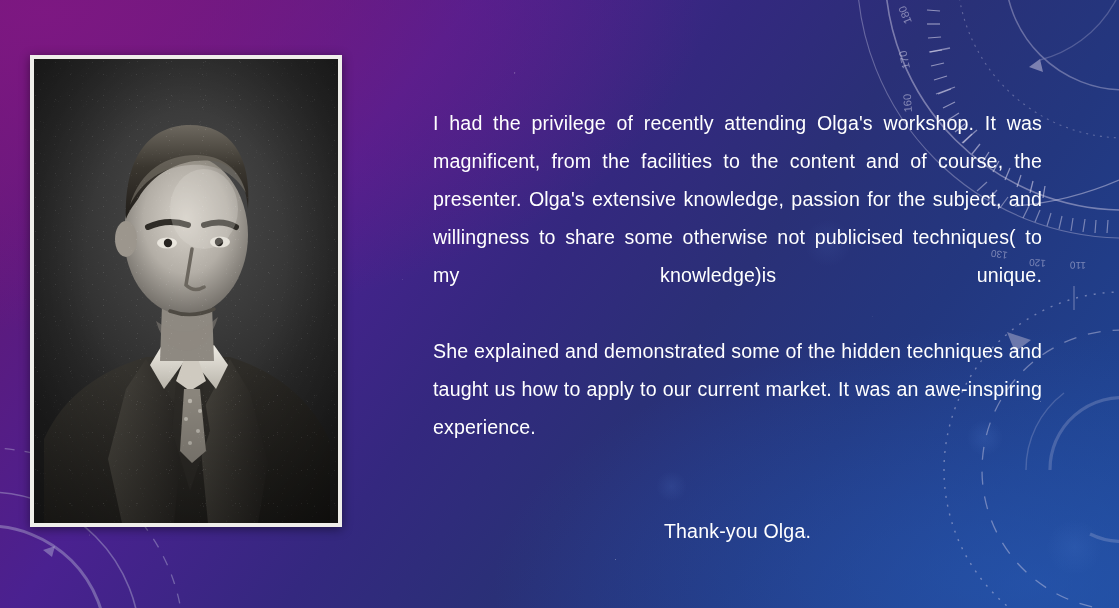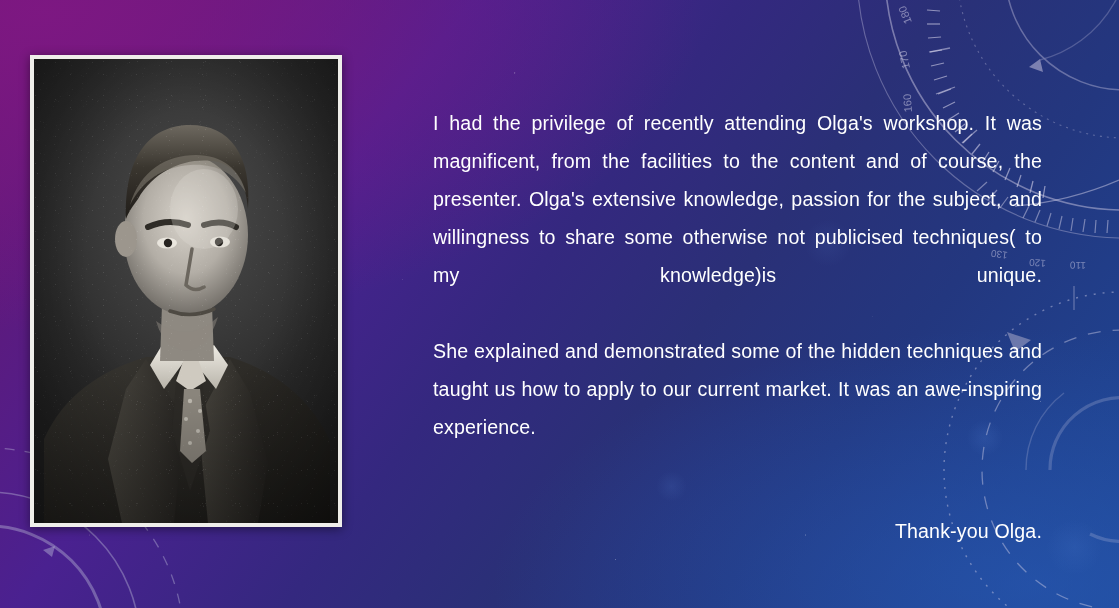--- a/index.html
+++ b/index.html
@@ -149,21 +149,21 @@
   }
   #quote-block p {
     margin: 0;
   }
   #quote-block p.justified { text-align: justify; }
   #quote-block p.justified::after {
     content: "";
     display: inline-block;
     width: 100%;
   }
-  #quote-block p.plain { text-align: right; }
+  #quote-block p.plain { text-align: center; }
   .gap { height: 27.6px; }
 </style>
 </head>
 <body>
 
 <div id="slide">
 
   <div class="stars"></div>
 
   <svg class="decor" width="1119" height="608" viewBox="0 0 1119 608" aria-hidden="true">

